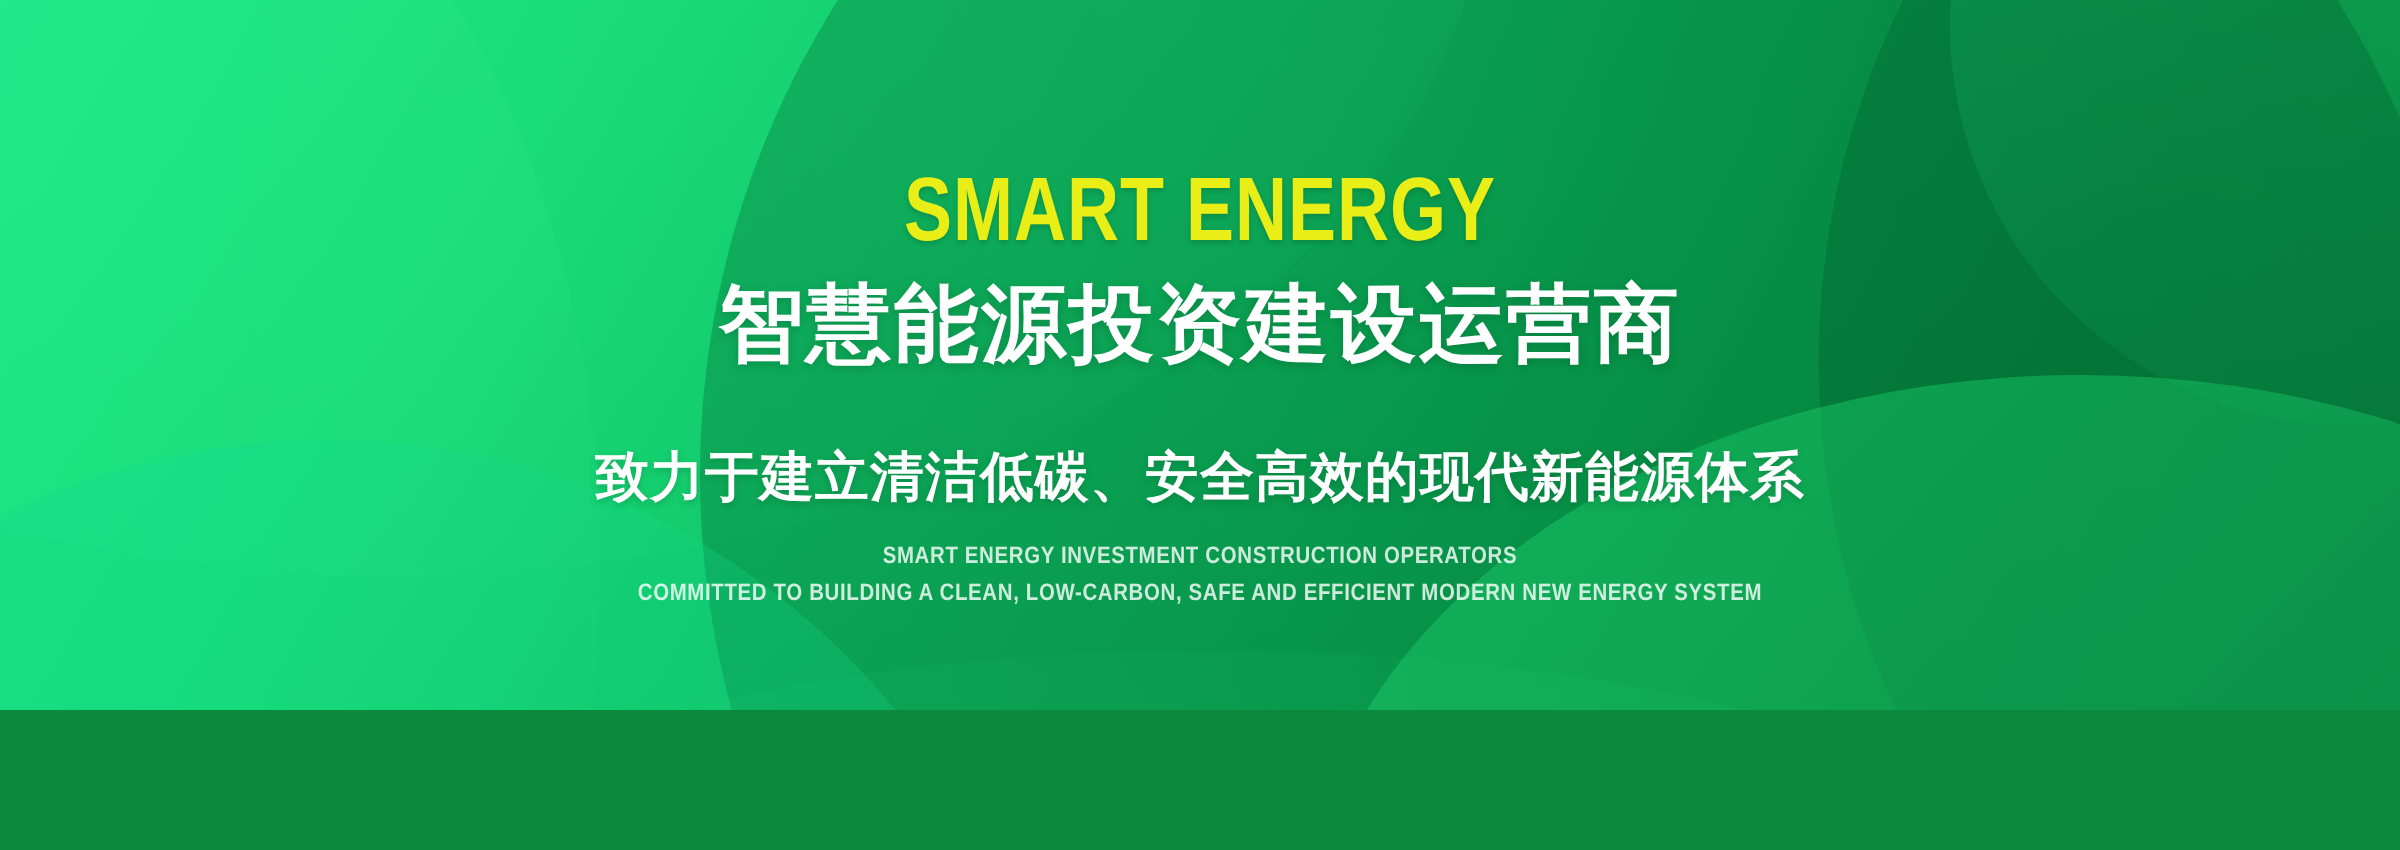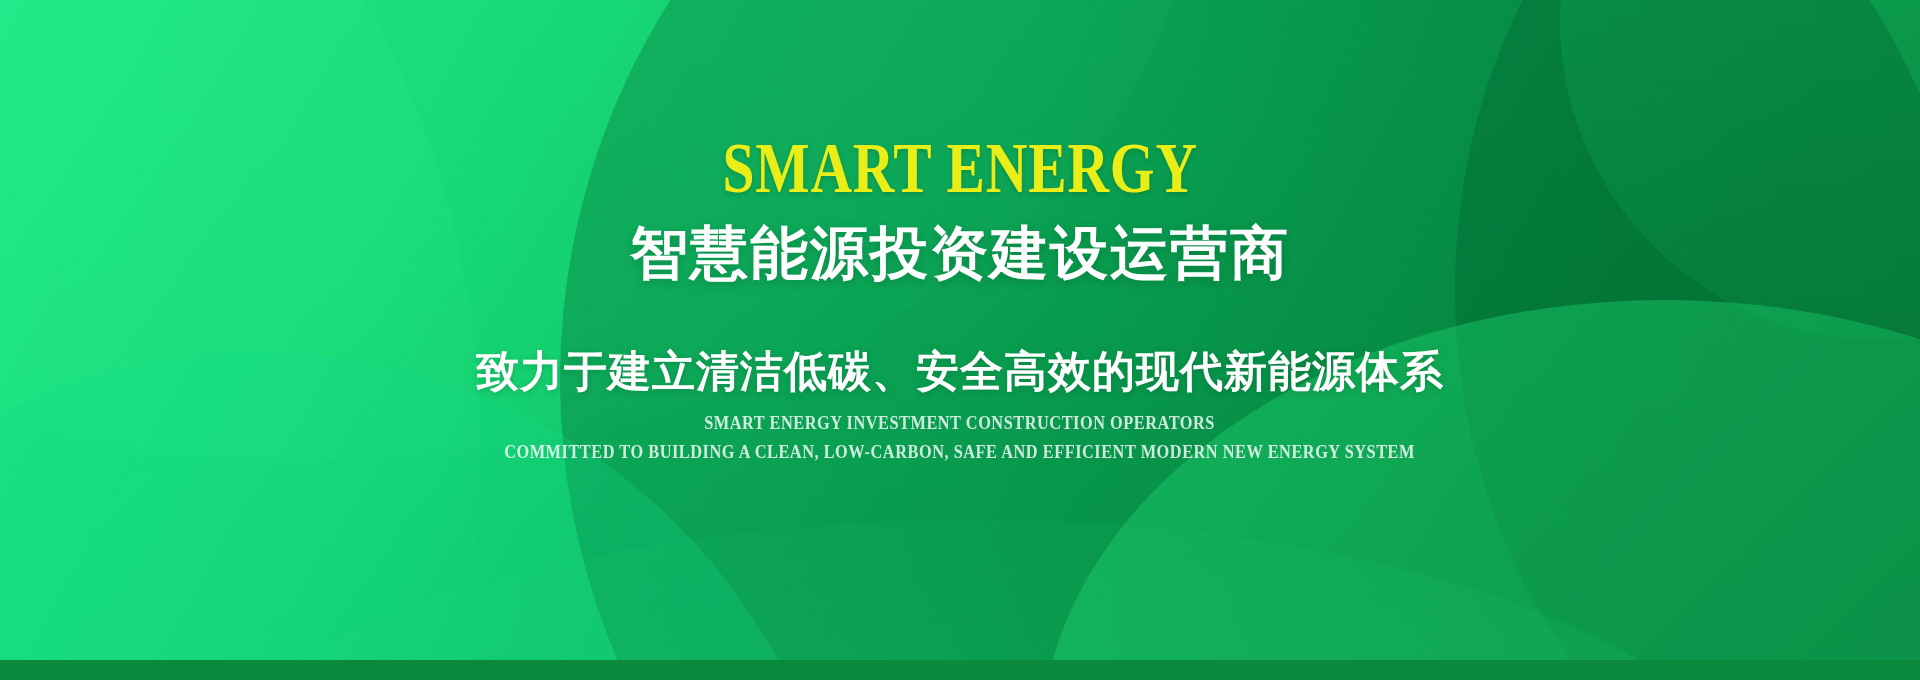--- a/index.html
+++ b/index.html
@@ -3,23 +3,23 @@
 <meta charset="utf-8">
 <style>
   html, body {
     margin: 0;
     padding: 0;
     background: #0b8a3e;
   }
   #banner {
     position: relative;
     width: 1920px;
-    height: 660px;
+    height: 568px;
     overflow: hidden;
-    font-family: Liberation Serif, serif;
+    font-family: Liberation Sans, sans-serif;
     background: linear-gradient(118deg, #17e47f 0%, #14d974 22%, #0fbe63 45%, #0aa552 65%, #07913f 82%, #0a8a3c 100%);
   }
 
   
   .shape {
     position: absolute;
     border-radius: 50%;
     pointer-events: none;
   }
   
@@ -108,42 +108,42 @@
     letter-spacing: 1px;
     color: #e9ee17;
     transform: scaleX(0.80);
     transform-origin: center;
     white-space: nowrap;
     text-shadow: 0 2px 5px rgba(0,60,25,0.22);
   }
 
   .headline-cn {
     margin-top: 20px;
-    font-size: 58px;
+    font-size: 68px;
     line-height: 1.04;
     font-weight: 700;
     color: #ffffff;
     letter-spacing: 2px;
     white-space: nowrap;
     text-shadow: 0 3px 8px rgba(0,70,30,0.28);
   }
 
   .subhead-cn {
     margin-top: 64px;
     font-size: 43px;
     line-height: 1.1;
     font-weight: 700;
     color: #ffffff;
     letter-spacing: 1px;
     white-space: nowrap;
     text-shadow: 0 2px 6px rgba(0,70,30,0.26);
   }
 
   .sub-en {
-    margin-top: 14px;
+    margin-top: 26px;
     text-align: center;
     color: rgba(255,255,255,0.80);
     font-weight: 700;
     letter-spacing: 0.6px;
     white-space: nowrap;
   }
   .sub-en .line1 {
     font-size: 19px;
     line-height: 1.35;
     transform: scaleX(0.86);

